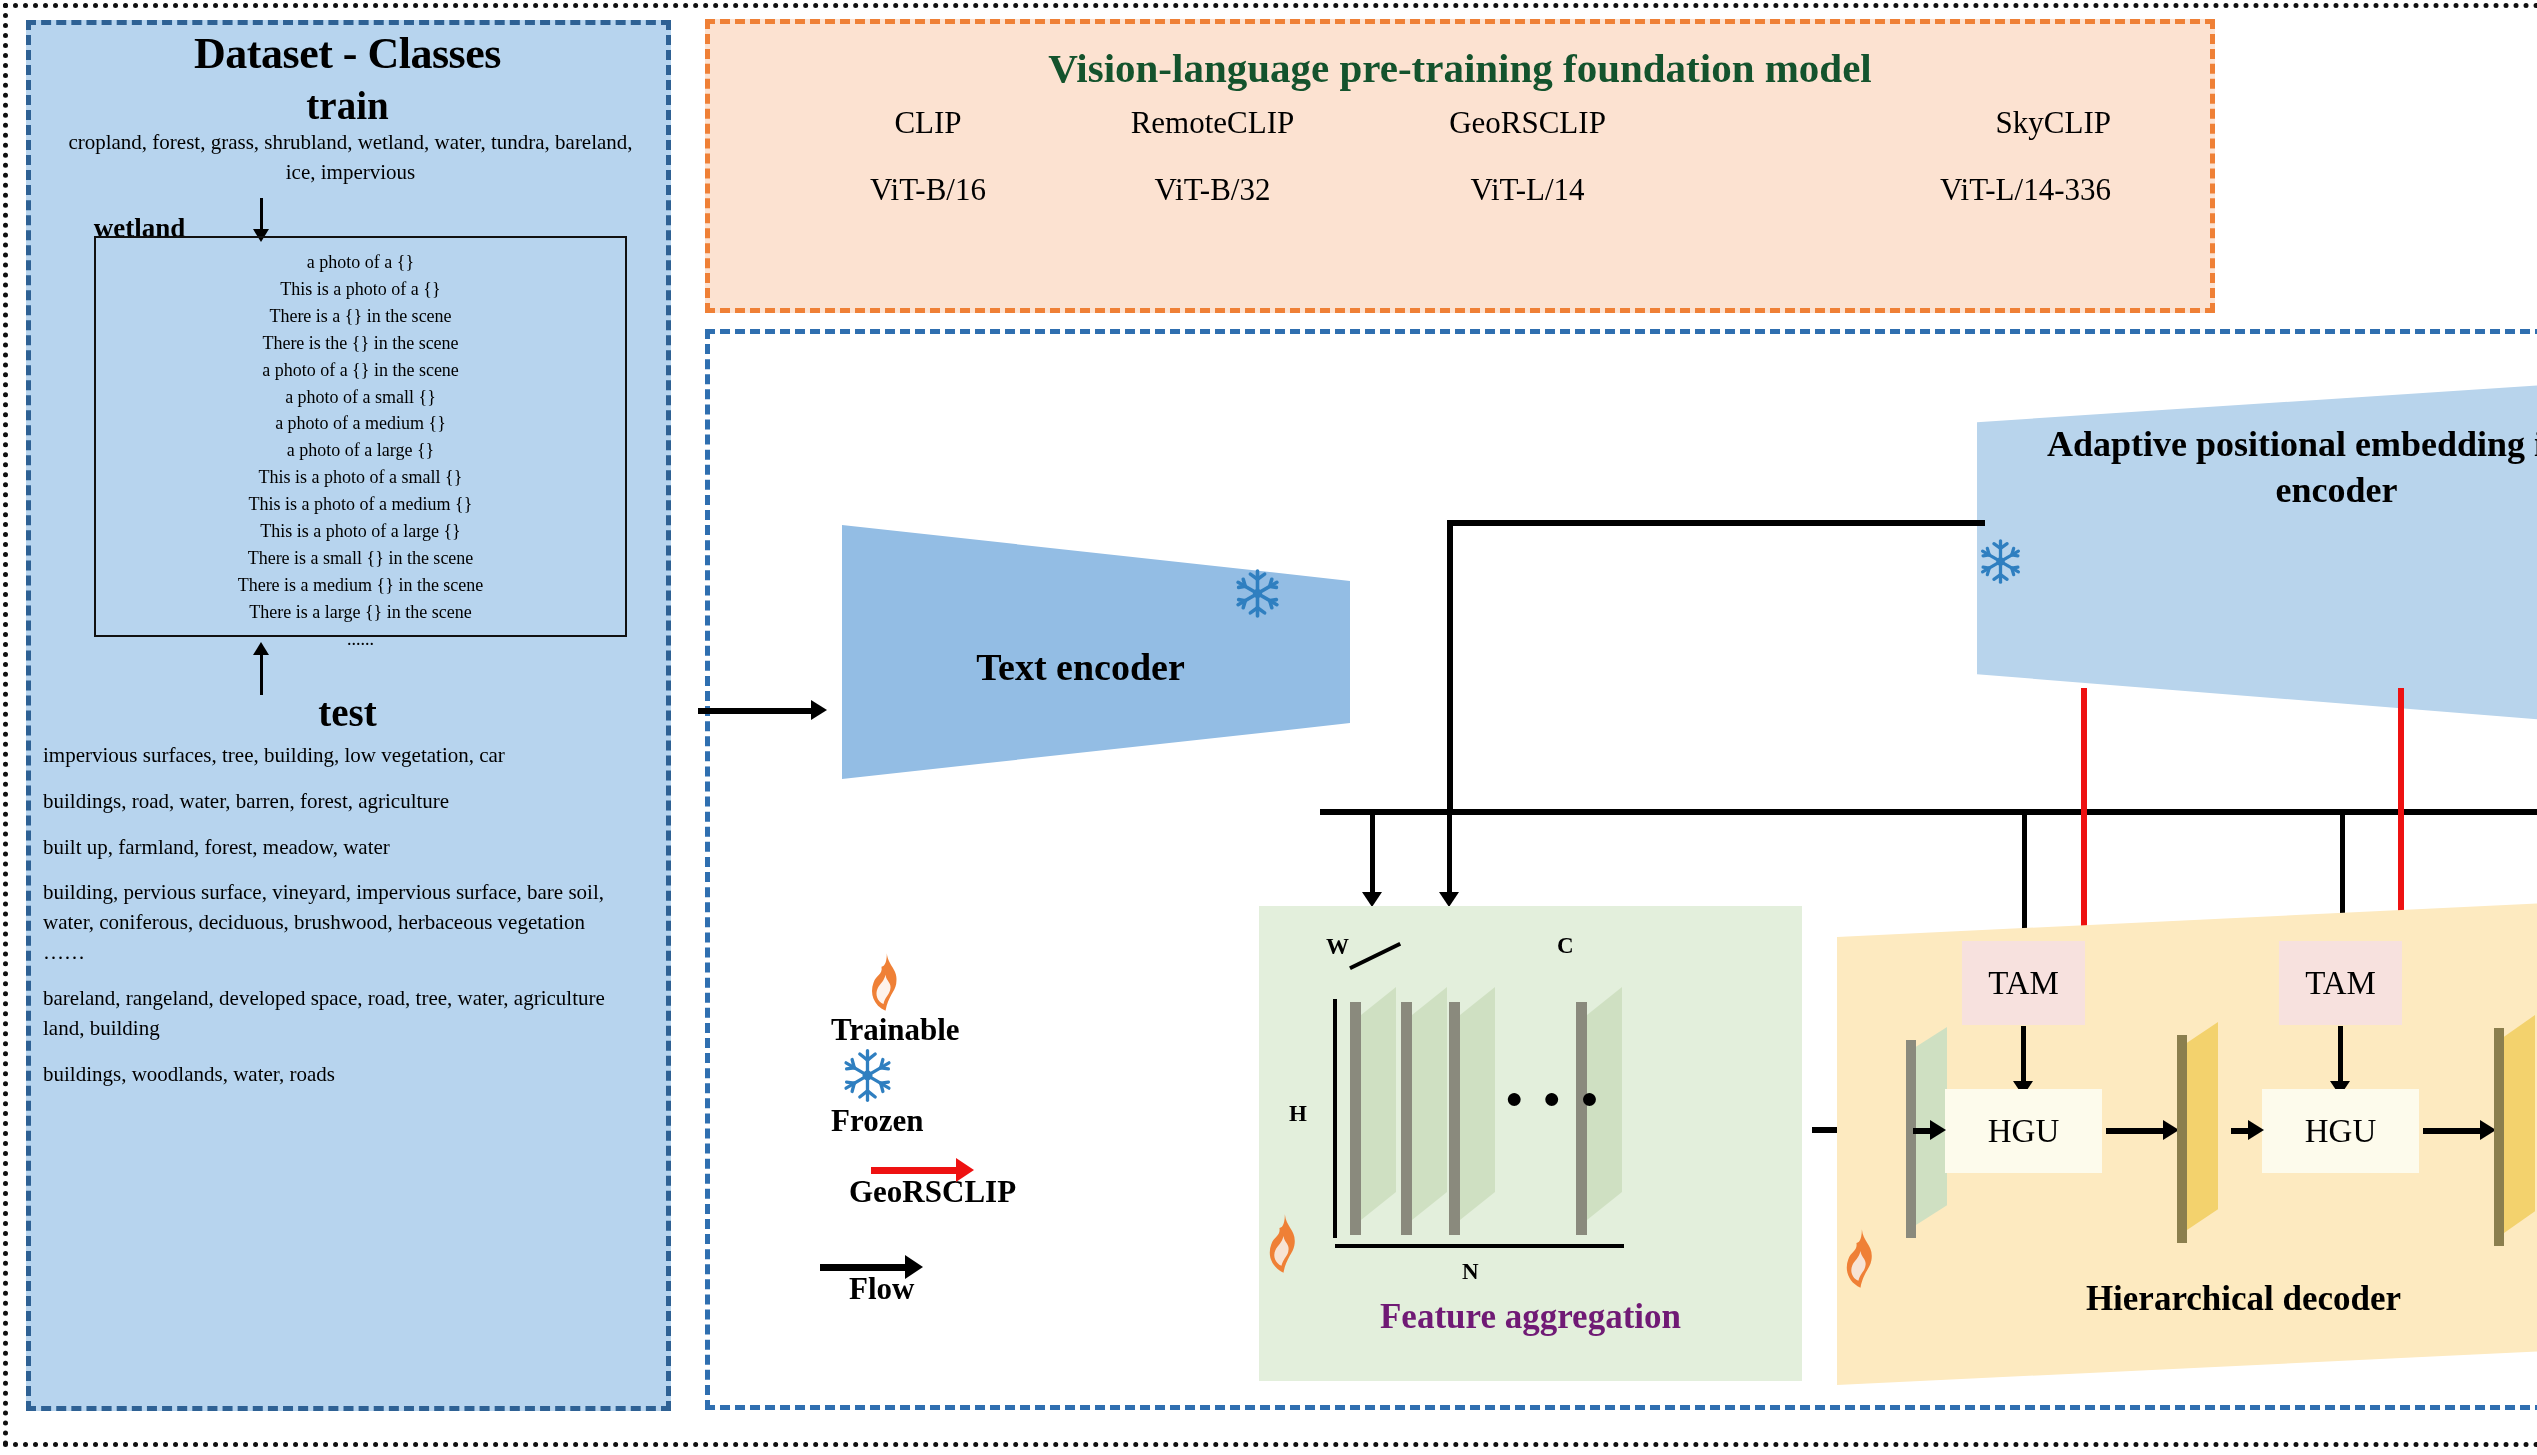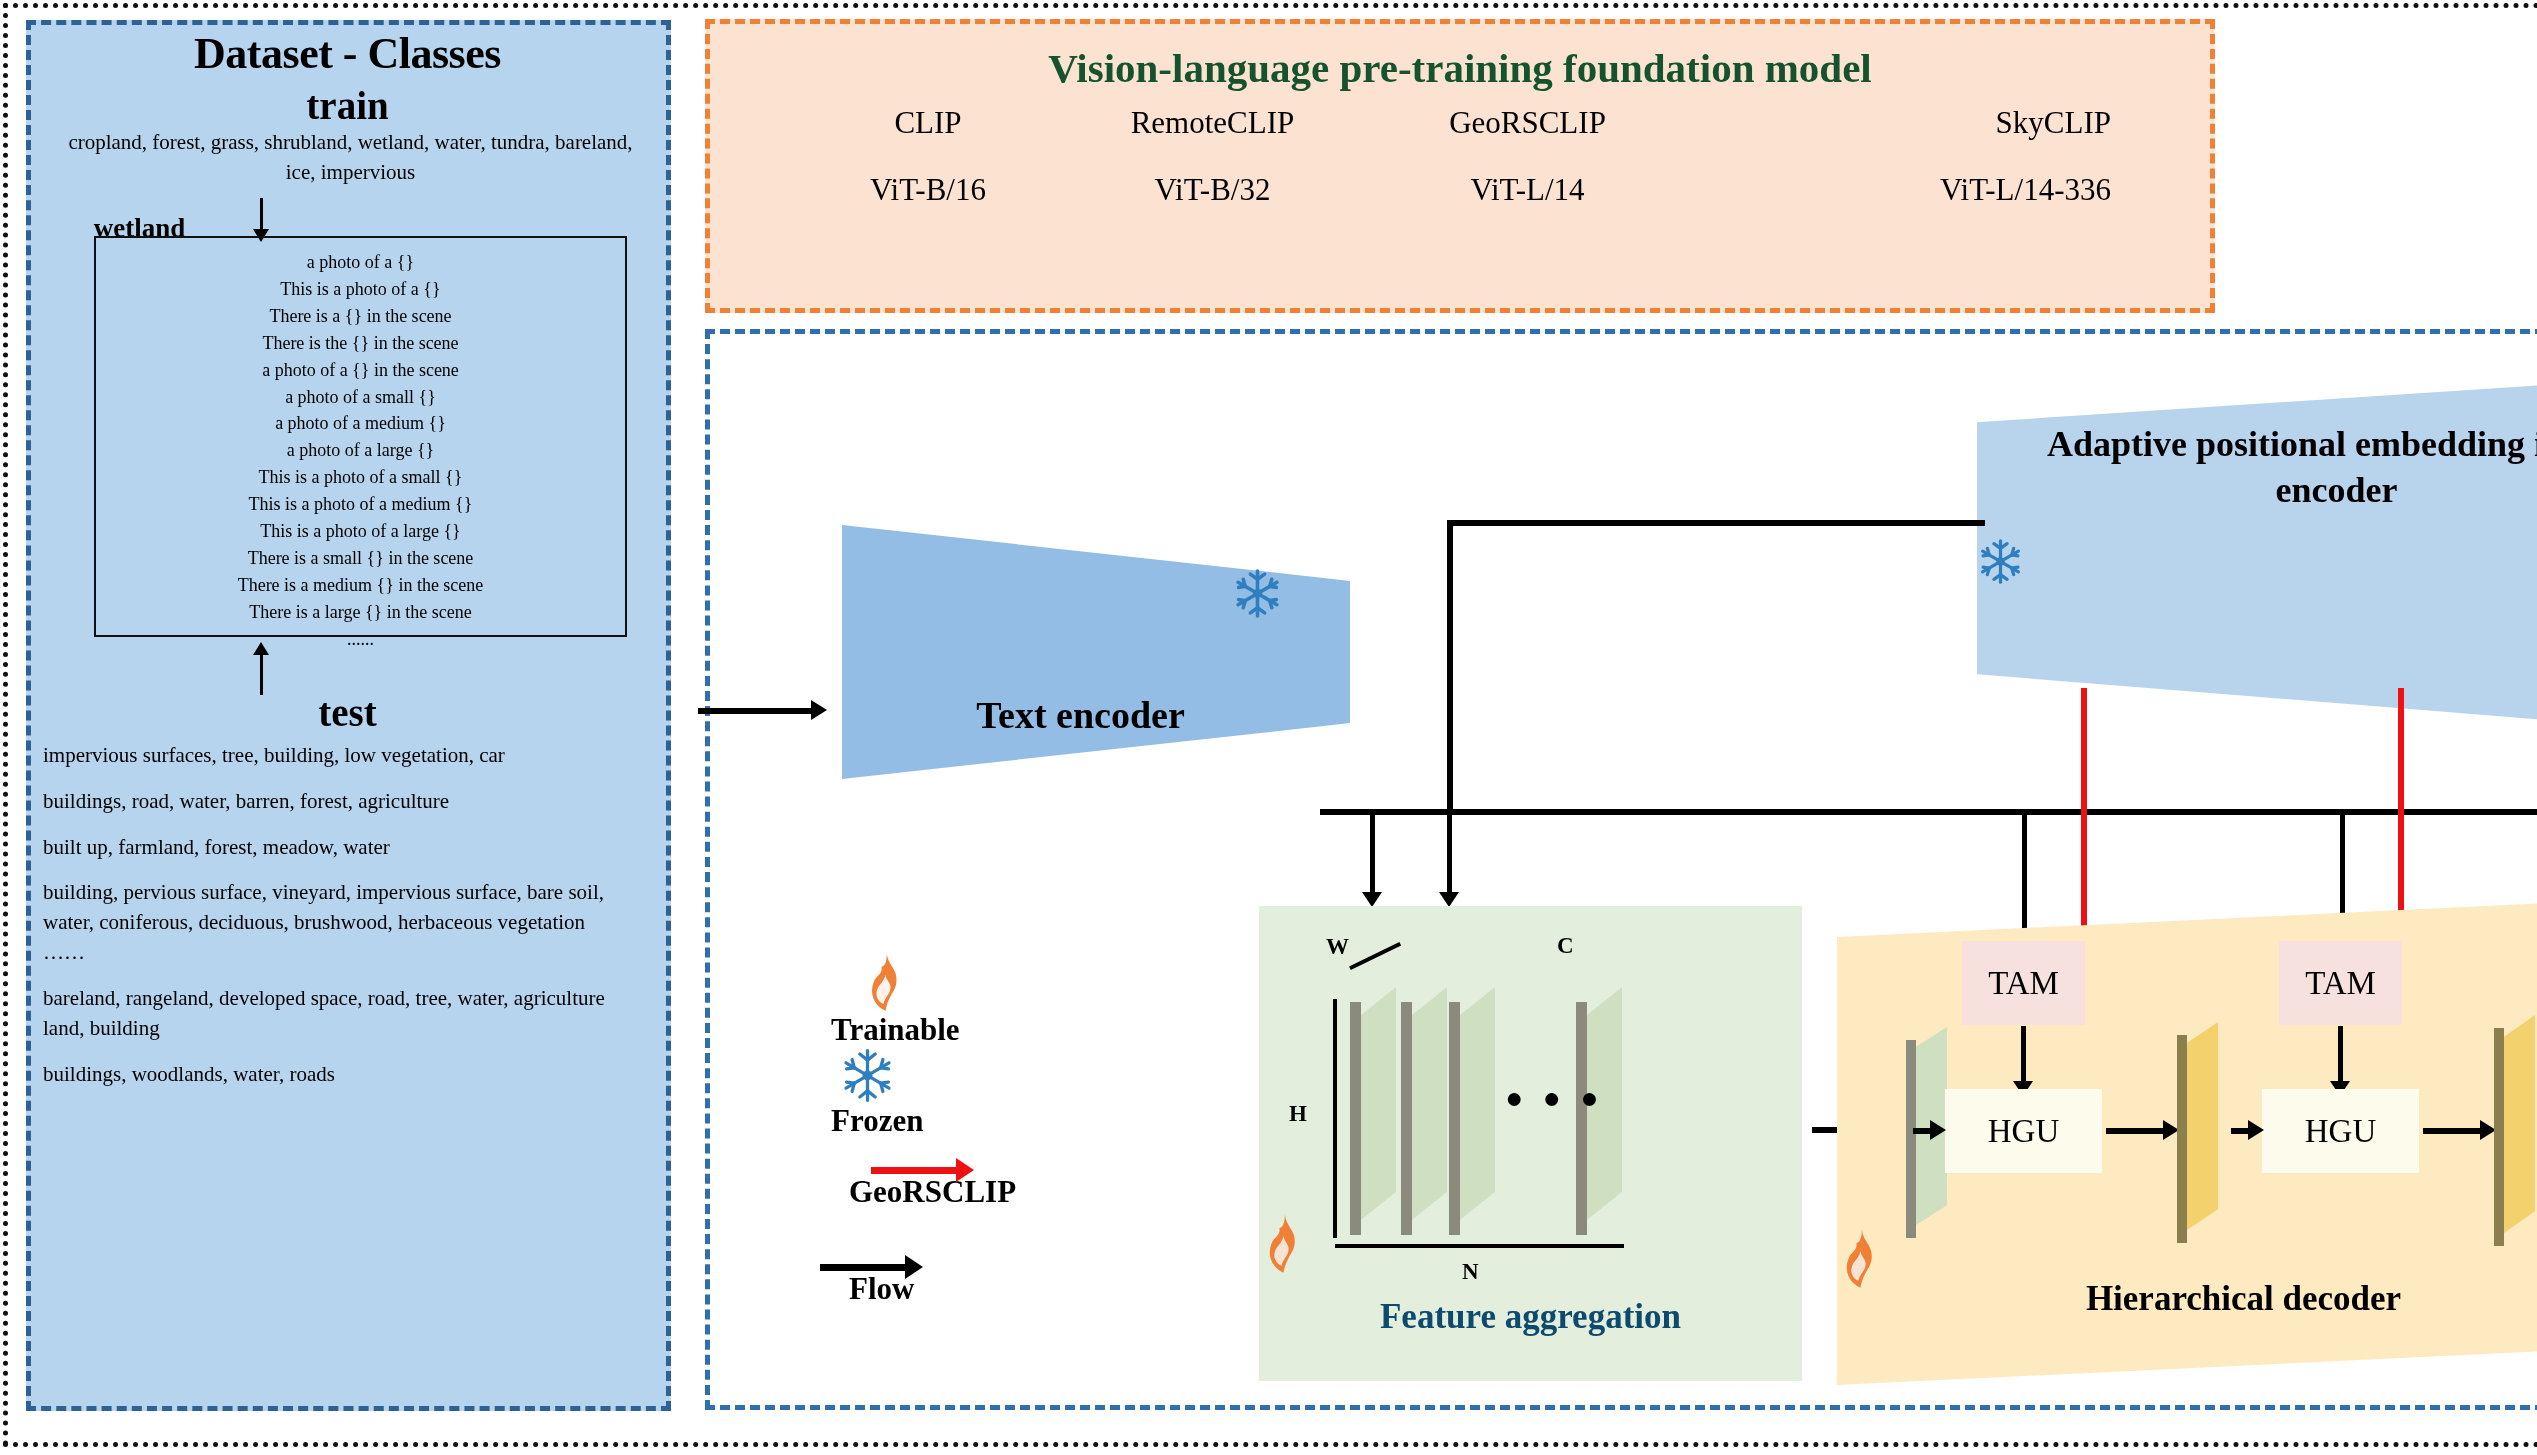--- a/index.html
+++ b/index.html
@@ -98,21 +98,21 @@
   }
 
   
   #text-encoder{
     left:842px;top:525px;width:508px;height:254px;
     background:#93bde4;
     clip-path:polygon(0% 0%,100% 22%,100% 78%,0% 100%);
   }
   #text-encoder-label{
     left:842px;top:645px;width:477px;
-    font-size:38px;font-weight:bold;text-align:center;color:#000;margin-top:48px;
+    font-size:38px;font-weight:bold;text-align:center;color:#000;
   }
   #te-snow{left:1232px;top:568px;width:51px;height:51px;}
 
   
   #ape-encoder{
     left:1977px;top:376px;width:705px;height:355px;
     background:#b8d4ec;
     clip-path:polygon(0% 13%,100% 0%,100% 100%,0% 84%);
   }
   #ape-label{
@@ -121,21 +121,21 @@
   }
   #ape-snow{left:1977px;top:538px;width:47px;height:47px;}
 
   
   #feature-agg{
     left:1259px;top:906px;width:543px;height:475px;
     background:#e3efdc;
   }
   #fa-label{
     left:1259px;top:1297px;width:543px;
-    font-size:35px;font-weight:bold;text-align:center;color:#0c4a6e;
+    font-size:35px;font-weight:bold;text-align:center;color:#701a75;
   }
   .fa-slab{position:absolute;}
   .fa-slab .front{position:absolute;left:0;top:0;width:11px;height:100%;background:#8a8a7d;}
   .fa-slab .body{position:absolute;left:11px;top:-15px;width:35px;height:100%;background:#cfe0c2;
         clip-path:polygon(0% 12%,100% 0%,100% 88%,0% 100%);}
   .fa-dim{position:absolute;font-size:23px;font-weight:bold;color:#000;}
   .fa-dots{position:absolute;font-size:30px;letter-spacing:6px;color:#000;}
 
   
   #hier-decoder{

